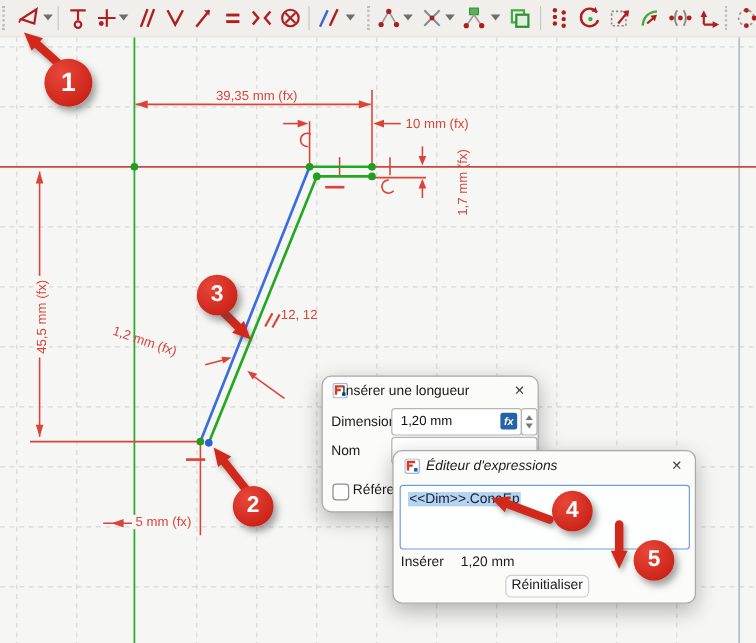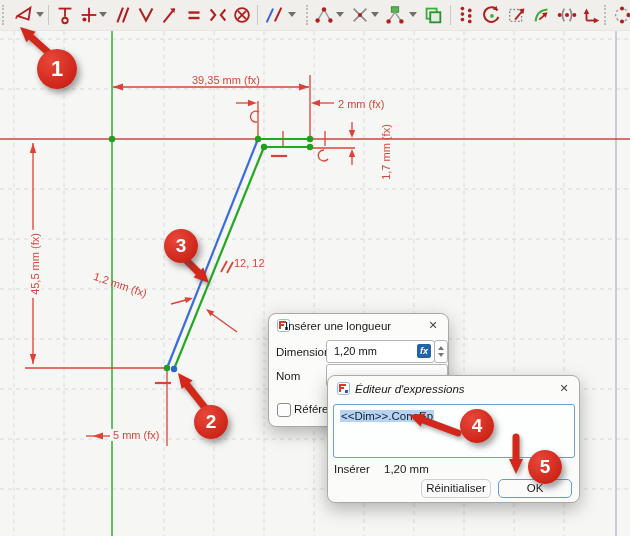--- a/index.html
+++ b/index.html
@@ -140,22 +140,22 @@
       <circle cx="112" cy="139" r="3.2" fill="#1f9e1f"></circle>
       <circle cx="258" cy="139" r="3.2" fill="#1f9e1f"></circle>
       <circle cx="264" cy="147" r="3.2" fill="#1f9e1f"></circle>
       <circle cx="310" cy="139" r="3.2" fill="#1f9e1f"></circle>
       <circle cx="310" cy="147" r="3.2" fill="#1f9e1f"></circle>
       <circle cx="167" cy="368" r="3.2" fill="#1f9e1f"></circle>
       <circle cx="174" cy="369" r="3.2" fill="#3060d8"></circle>
     </g>
   </svg>
 
-  <div class="dim knock" style="left:189px;top:74px;">39,35 mm (fx)</div>
-  <div class="dim" style="left:338px;top:98px;">2 mm (fx)</div>
+  <div class="dim knock" style="left:177px;top:74px;">39,35 mm (fx)</div>
+  <div class="dim" style="left:338px;top:98px;">10 mm (fx)</div>
   <div class="dim rot90" style="left:386px;top:152px;">1,7 mm (fx)</div>
   <div class="dim knock rot90" style="left:35px;top:264px;">45,5 mm (fx)</div>
   <div class="dim" style="left:96px;top:270px;transform:rotate(19deg);transform-origin:0 0;">1,2 mm (fx)</div>
   <div class="dim knock" style="left:110px;top:429px;">5 mm (fx)</div>
   <div class="dim" style="left:234px;top:257px;">12, 12</div>
 
   <div class="toolbar">
     <span class="tgrip" style="left:2px"></span>
     <span class="tbi" style="left:12px">
       <svg viewBox="0 0 24 24" fill="none" stroke="#b01f1f" stroke-width="2">
@@ -366,21 +366,20 @@
           </svg></span>
       <span class="dlg-title" style="left:27px;top:7px;font-style:italic;">Éditeur d'expressions</span>
       <span class="dlg-close" style="right:8px;top:6px;">✕</span>
     </div>
     <div class="exprbox" style="left:5px;top:28px;width:240px;height:52px;">
       <span class="exprsel">&lt;&lt;Dim&gt;&gt;.ConeEp</span>
     </div>
     <span class="lbl" style="left:6px;top:87px;">Insérer</span>
     <span class="lbl" style="left:56px;top:87px;">1,20 mm</span>
     <span class="btn" style="left:93px;top:103px;width:68px;height:17px;line-height:17px;">Réinitialiser</span>
-    <span class="btn default" style="left:170px;top:103px;width:72px;height:17px;line-height:17px;">OK</span>
   </div>
 
   <svg class="anno-svg" width="630" height="536">
     <g stroke="#d2281b" fill="#d2281b" stroke-width="7" stroke-linecap="round" style="filter:drop-shadow(2px 3px 2px rgba(80,80,80,.45));">
       <line x1="50" y1="54" x2="31" y2="37"></line>
       <polygon points="20,27 35.8,31.8 26.4,42.2" stroke="none"></polygon>
       <line x1="206" y1="409" x2="187" y2="385"></line>
       <polygon points="178,373 192.7,380.5 181.7,389.1" stroke="none"></polygon>
       <line x1="186" y1="260" x2="198" y2="272"></line>
       <polygon points="209,283 193.5,277.3 203.3,267.5" stroke="none"></polygon>

